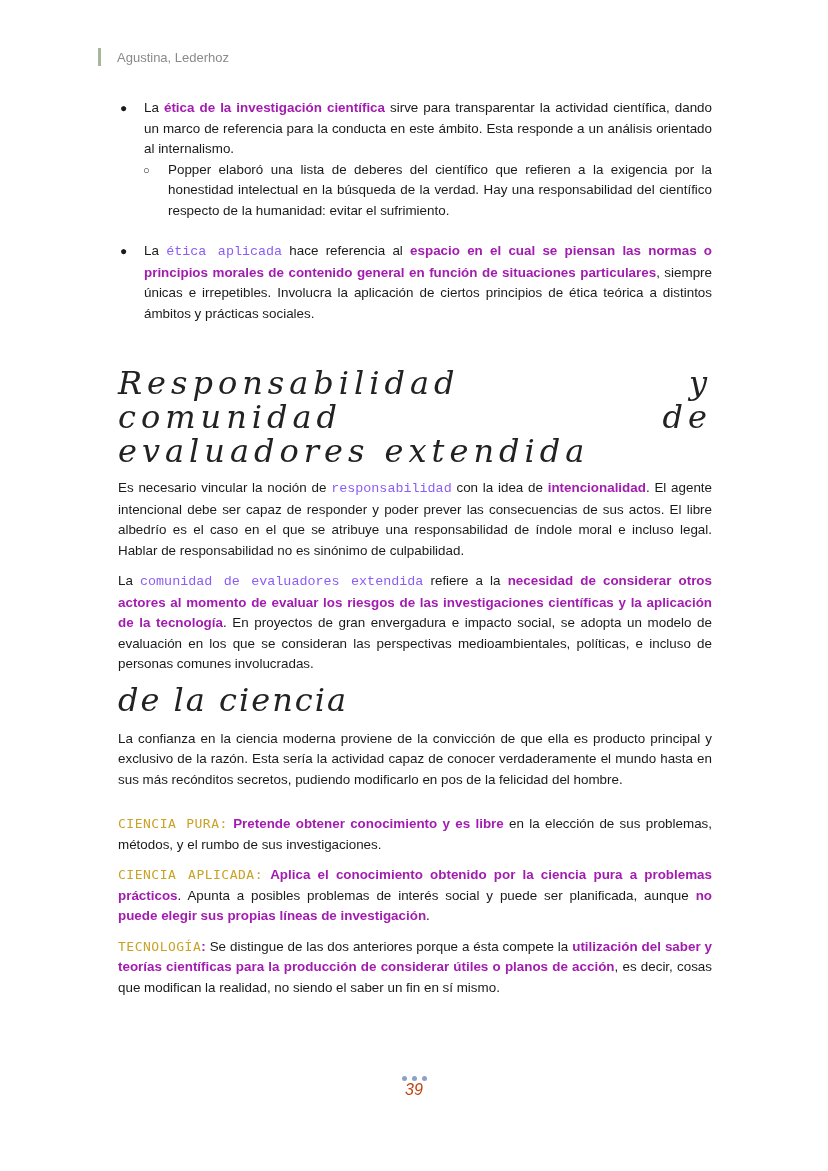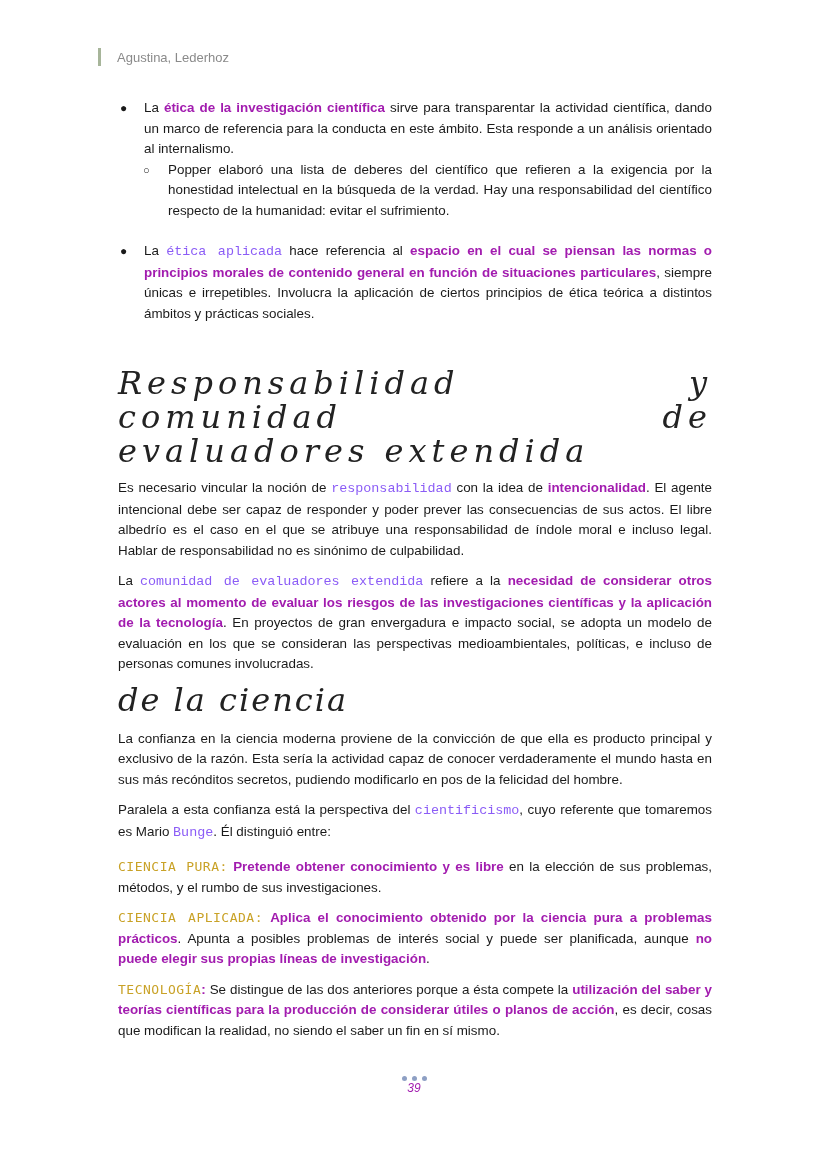--- a/index.html
+++ b/index.html
@@ -17,21 +17,21 @@
     .green { color: #8b5cf6; font-family: Liberation Mono, monospace; }
     b { font-weight: bold; color: #a21caf; }
     .script { font-family: "DejaVu Serif", serif; font-style: italic; font-size: 32px; line-height: 34px;
       color: #222; letter-spacing: 3px; font-weight: normal; }
     .script.wide { text-align: justify; text-align-last: left; }
     .label { font-family: "DejaVu Sans Mono", monospace; color: #c9a227; font-weight: normal; font-size: 13px; letter-spacing: 0.5px; }
     p { margin: 0; }
     .pagefoot { position: absolute; left: 0; width: 828px; top: 1076px; text-align: center; }
     .dots { display: flex; justify-content: center; gap: 5px; }
     .dots span { width: 5px; height: 5px; border-radius: 50%; background: #8ea0c4; display: inline-block; }
-    .pagenum { font-style: italic; font-size: 12px; color: #a21caf; margin-top: 0px; }
+    .pagenum { font-style: italic; font-size: 16px; color: #c2410c; margin-top: 0px; }
   </style>
 </head>
 <body>
 
 <div class="header">
   <div class="bar"></div>
   <span class="author">Agustina, Lederhoz</span>
 </div>
 
 <div class="content">
@@ -72,23 +72,20 @@
   <div style="height:8px"></div>
 
   <div class="script" style="letter-spacing:2px;">
     <div>de la ciencia</div>
   </div>
 
   <div style="height:12px"></div>
 
   <p class="justify">La confianza en la ciencia moderna proviene de la convicción de que ella es producto principal y exclusivo de la razón. Esta sería la actividad capaz de conocer verdaderamente el mundo hasta en sus más recónditos secretos, pudiendo modificarlo en pos de la felicidad del hombre.</p>
   <div style="height:10px"></div>
-  <p class="justify">
-    <span>Paralela a esta confianza está la perspectiva del </span><span class="green">cientificismo</span><span>, cuyo referente que tomaremos es Mario </span><span class="green">Bunge</span><span>. Él distinguió entre:</span>
-  </p>
 
   <div style="height:14px"></div>
   <p class="justify">
     <span class="label">CIENCIA PURA:</span>
     <b>Pretende obtener conocimiento y es libre</b><span> en la elección de sus problemas, métodos, y el rumbo de sus investigaciones.</span>
   </p>
   <div style="height:10px"></div>
   <p class="justify">
     <span class="label">CIENCIA APLICADA:</span>
     <b>Aplica el conocimiento obtenido por la ciencia pura a problemas prácticos</b><span>. Apunta a posibles problemas de interés social y puede ser planificada, aunque </span><b>no puede elegir sus propias líneas de investigación</b><span>.</span>

